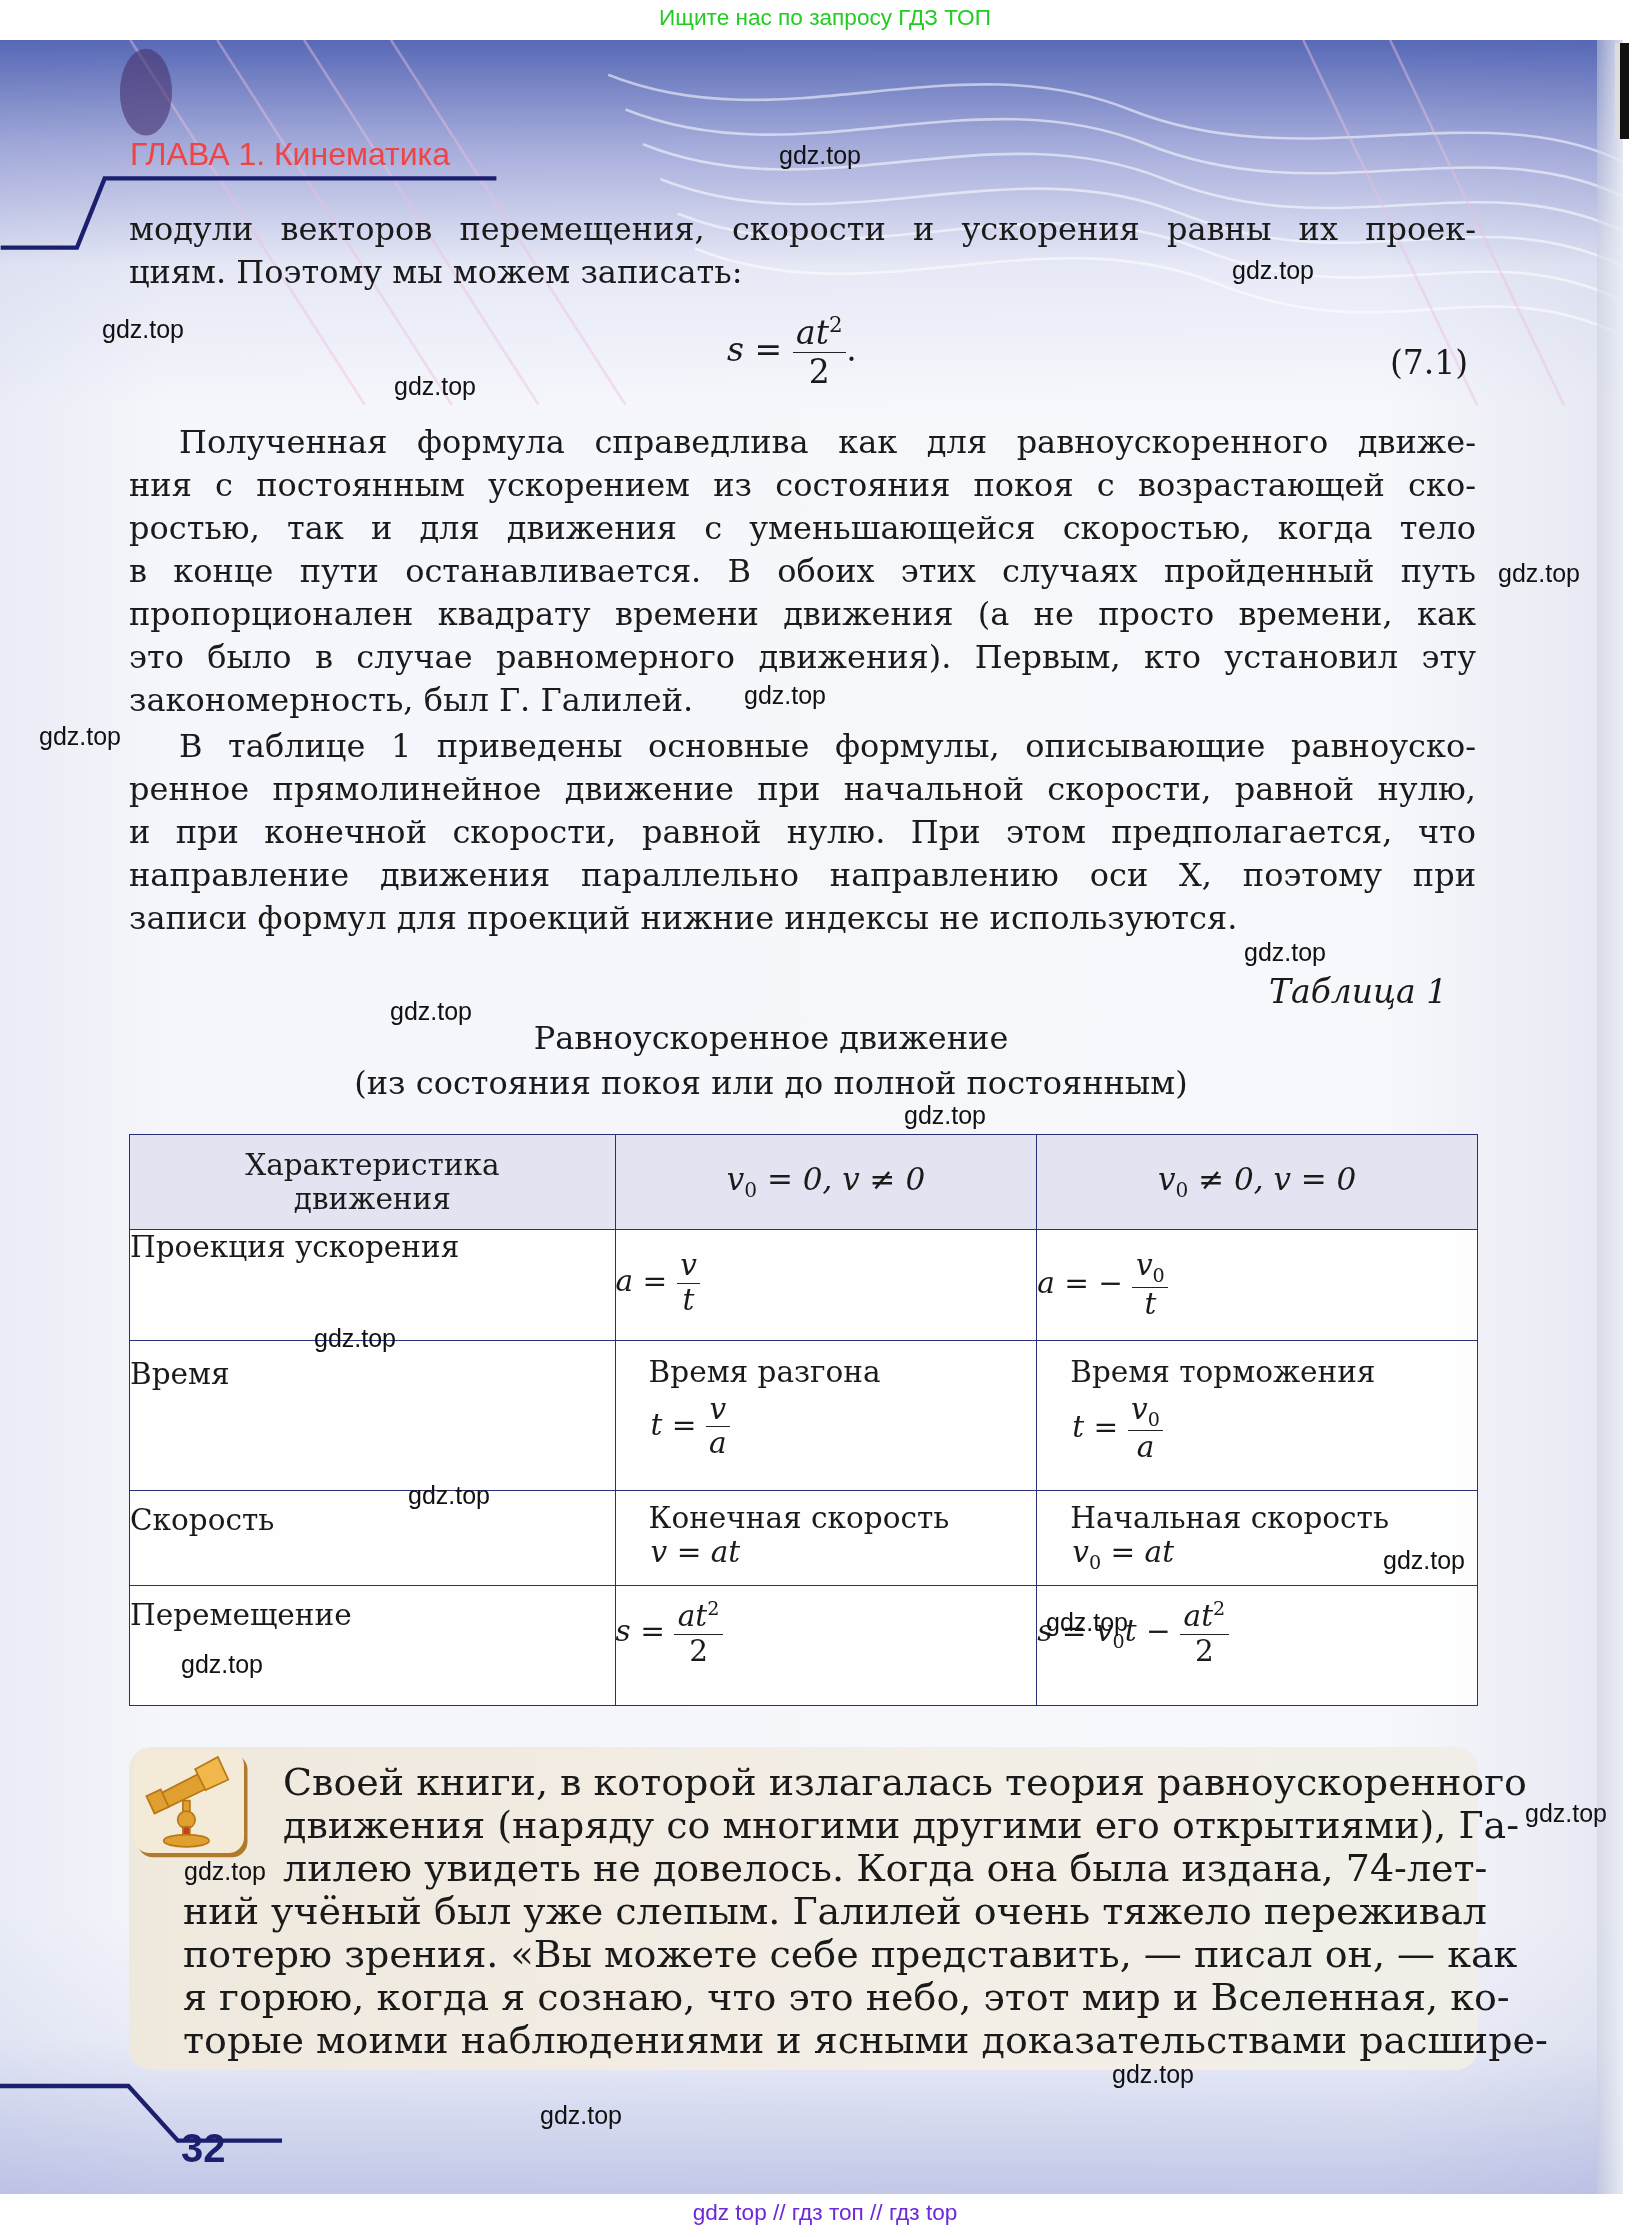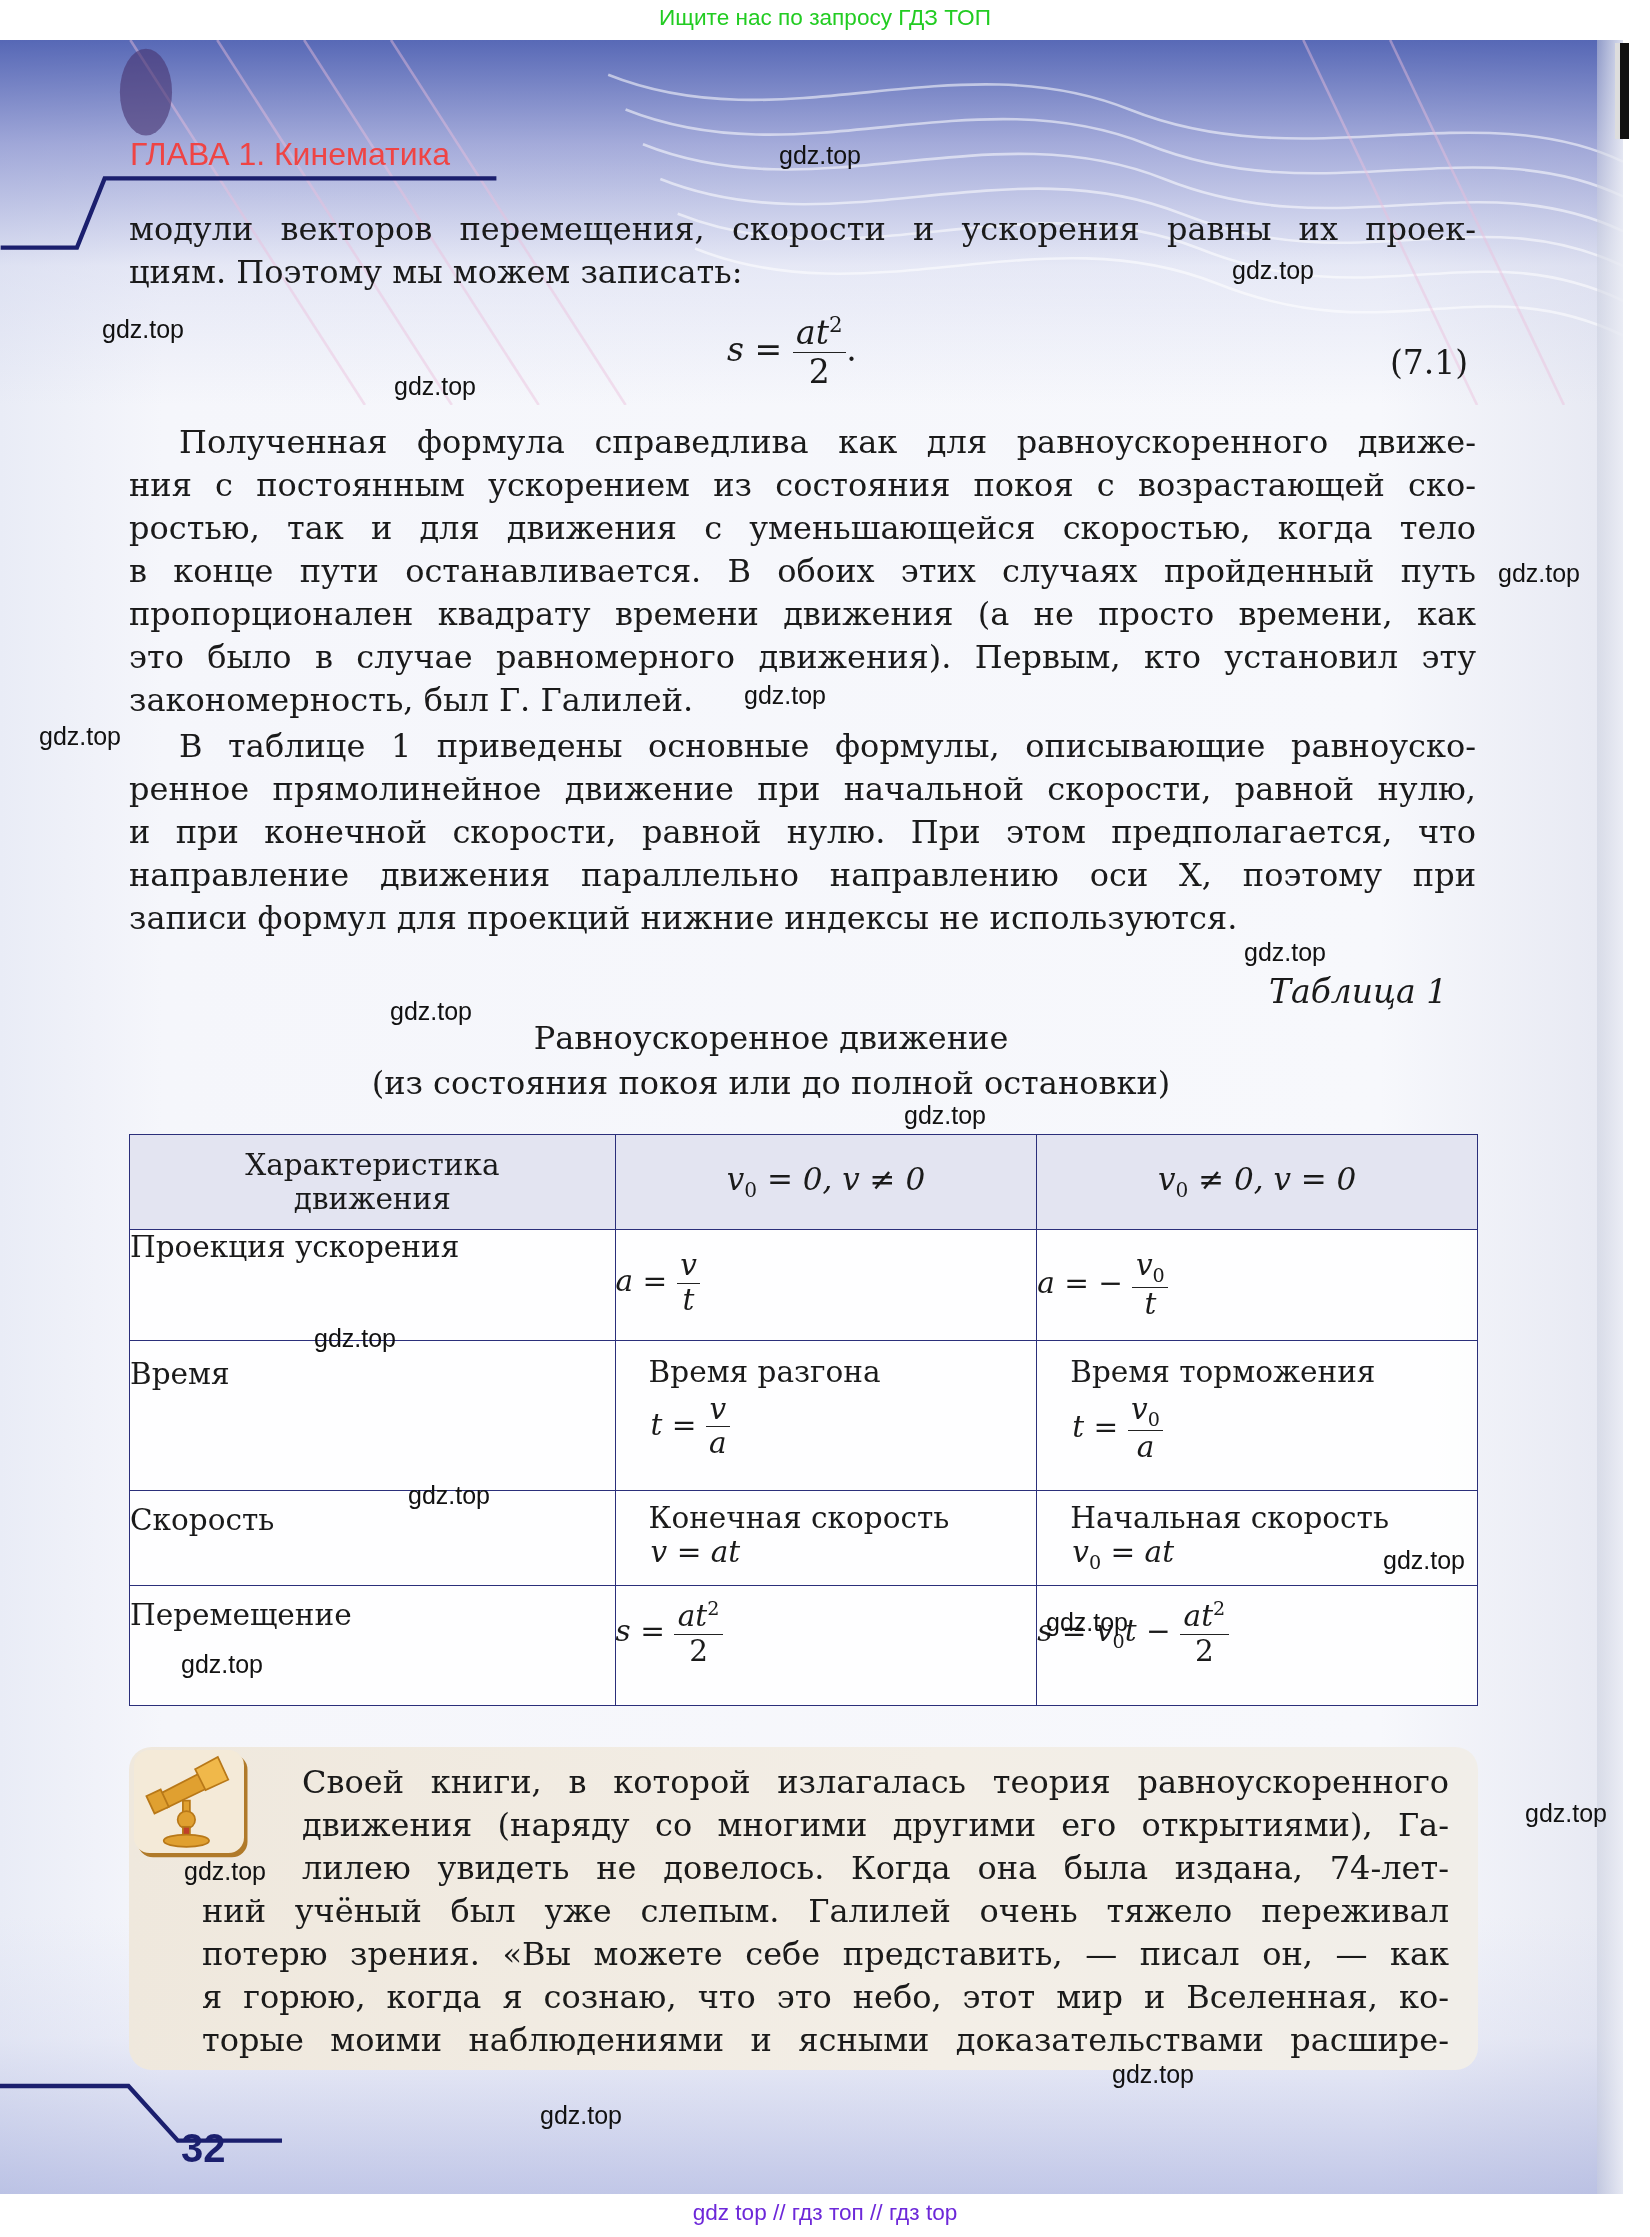--- a/index.html
+++ b/index.html
@@ -42,21 +42,21 @@
   #data-table td { background:rgba(255,255,255,0.85); }
   .cell-label { padding:12px 29.5px; }
   .cell-text { padding:14px 33px 0 33px; }
   .cell-math { padding:3.5px 35px; font-style:italic; font-size:29.5px; }
   .cell-math .frac .den, .cell-math .frac .num { font-style:italic; }
   .hdr-math { font-style:italic; font-size:31px; }
   #note-box { left:129px; top:1747px; width:1349px; height:323px; border-radius:22.6px;
               background:linear-gradient(90deg,#efe8dd 0%, #f3eee6 60%, #f1eee9 100%); }
   #telescope { left:134px; top:1750px; width:110px; height:103px; border-radius:15.6px;
                background:#f4ead8; box-shadow:3.5px 4.3px 0 #b07a2a; }
-  #note-text { left:302px; top:1761px; width:1147px; font-size:32px; line-height:43px; }
+  #note-text { left:283px; top:1761px; width:1147px; font-size:38px; line-height:43px; }
   #note-text .line { display:block; height:43px; white-space:nowrap; text-align:justify; text-align-last:justify; }
   #note-text .line.wide { margin-left:-100px; width:1247px; }
   #note-text .line.narrow { width:1147px; }
   #page-number { left:181px; top:2086px; font-family:"Liberation Sans", sans-serif; font-weight:bold; font-size:40px; color:#1b1f6e;margin-top:40px; }
   #page-num-line { left:0; top:2077px; width:295px; height:70px; }
   #bottom-banner { left:0; top:2200px; width:1650px; text-align:center; font-family:"Liberation Sans", sans-serif;
                    font-size:22.6px; color:#6d28d9; }
 </style>
 </head>
 <body>
@@ -118,21 +118,21 @@
 <div class="abs para" style="top:725px;">
   <span class="line indent">В таблице 1 приведены основные формулы, описывающие равноуско-</span>
   <span class="line">ренное прямолинейное движение при начальной скорости, равной нулю,</span>
   <span class="line">и при конечной скорости, равной нулю. При этом предполагается, что</span>
   <span class="line">направление движения параллельно направлению оси X, поэтому при</span>
   <span class="line last">записи формул для проекций нижние индексы не используются.</span>
 </div>
 
 <div id="table-caption" class="abs">Таблица 1</div>
 <div id="table-title-1" class="abs"><span>Равноускоренное движение</span></div>
-<div id="table-title-2" class="abs"><span>(из состояния покоя или до полной остановки)</span></div>
+<div id="table-title-2" class="abs"><span>(из состояния покоя или до полной постоянным)</span></div>
 
 <table id="data-table" class="abs">
   <colgroup>
       <col style="width:486px">
       <col style="width:422px">
       <col style="width:441px">
     </colgroup>
   <tbody>
       <tr>
     <th>

